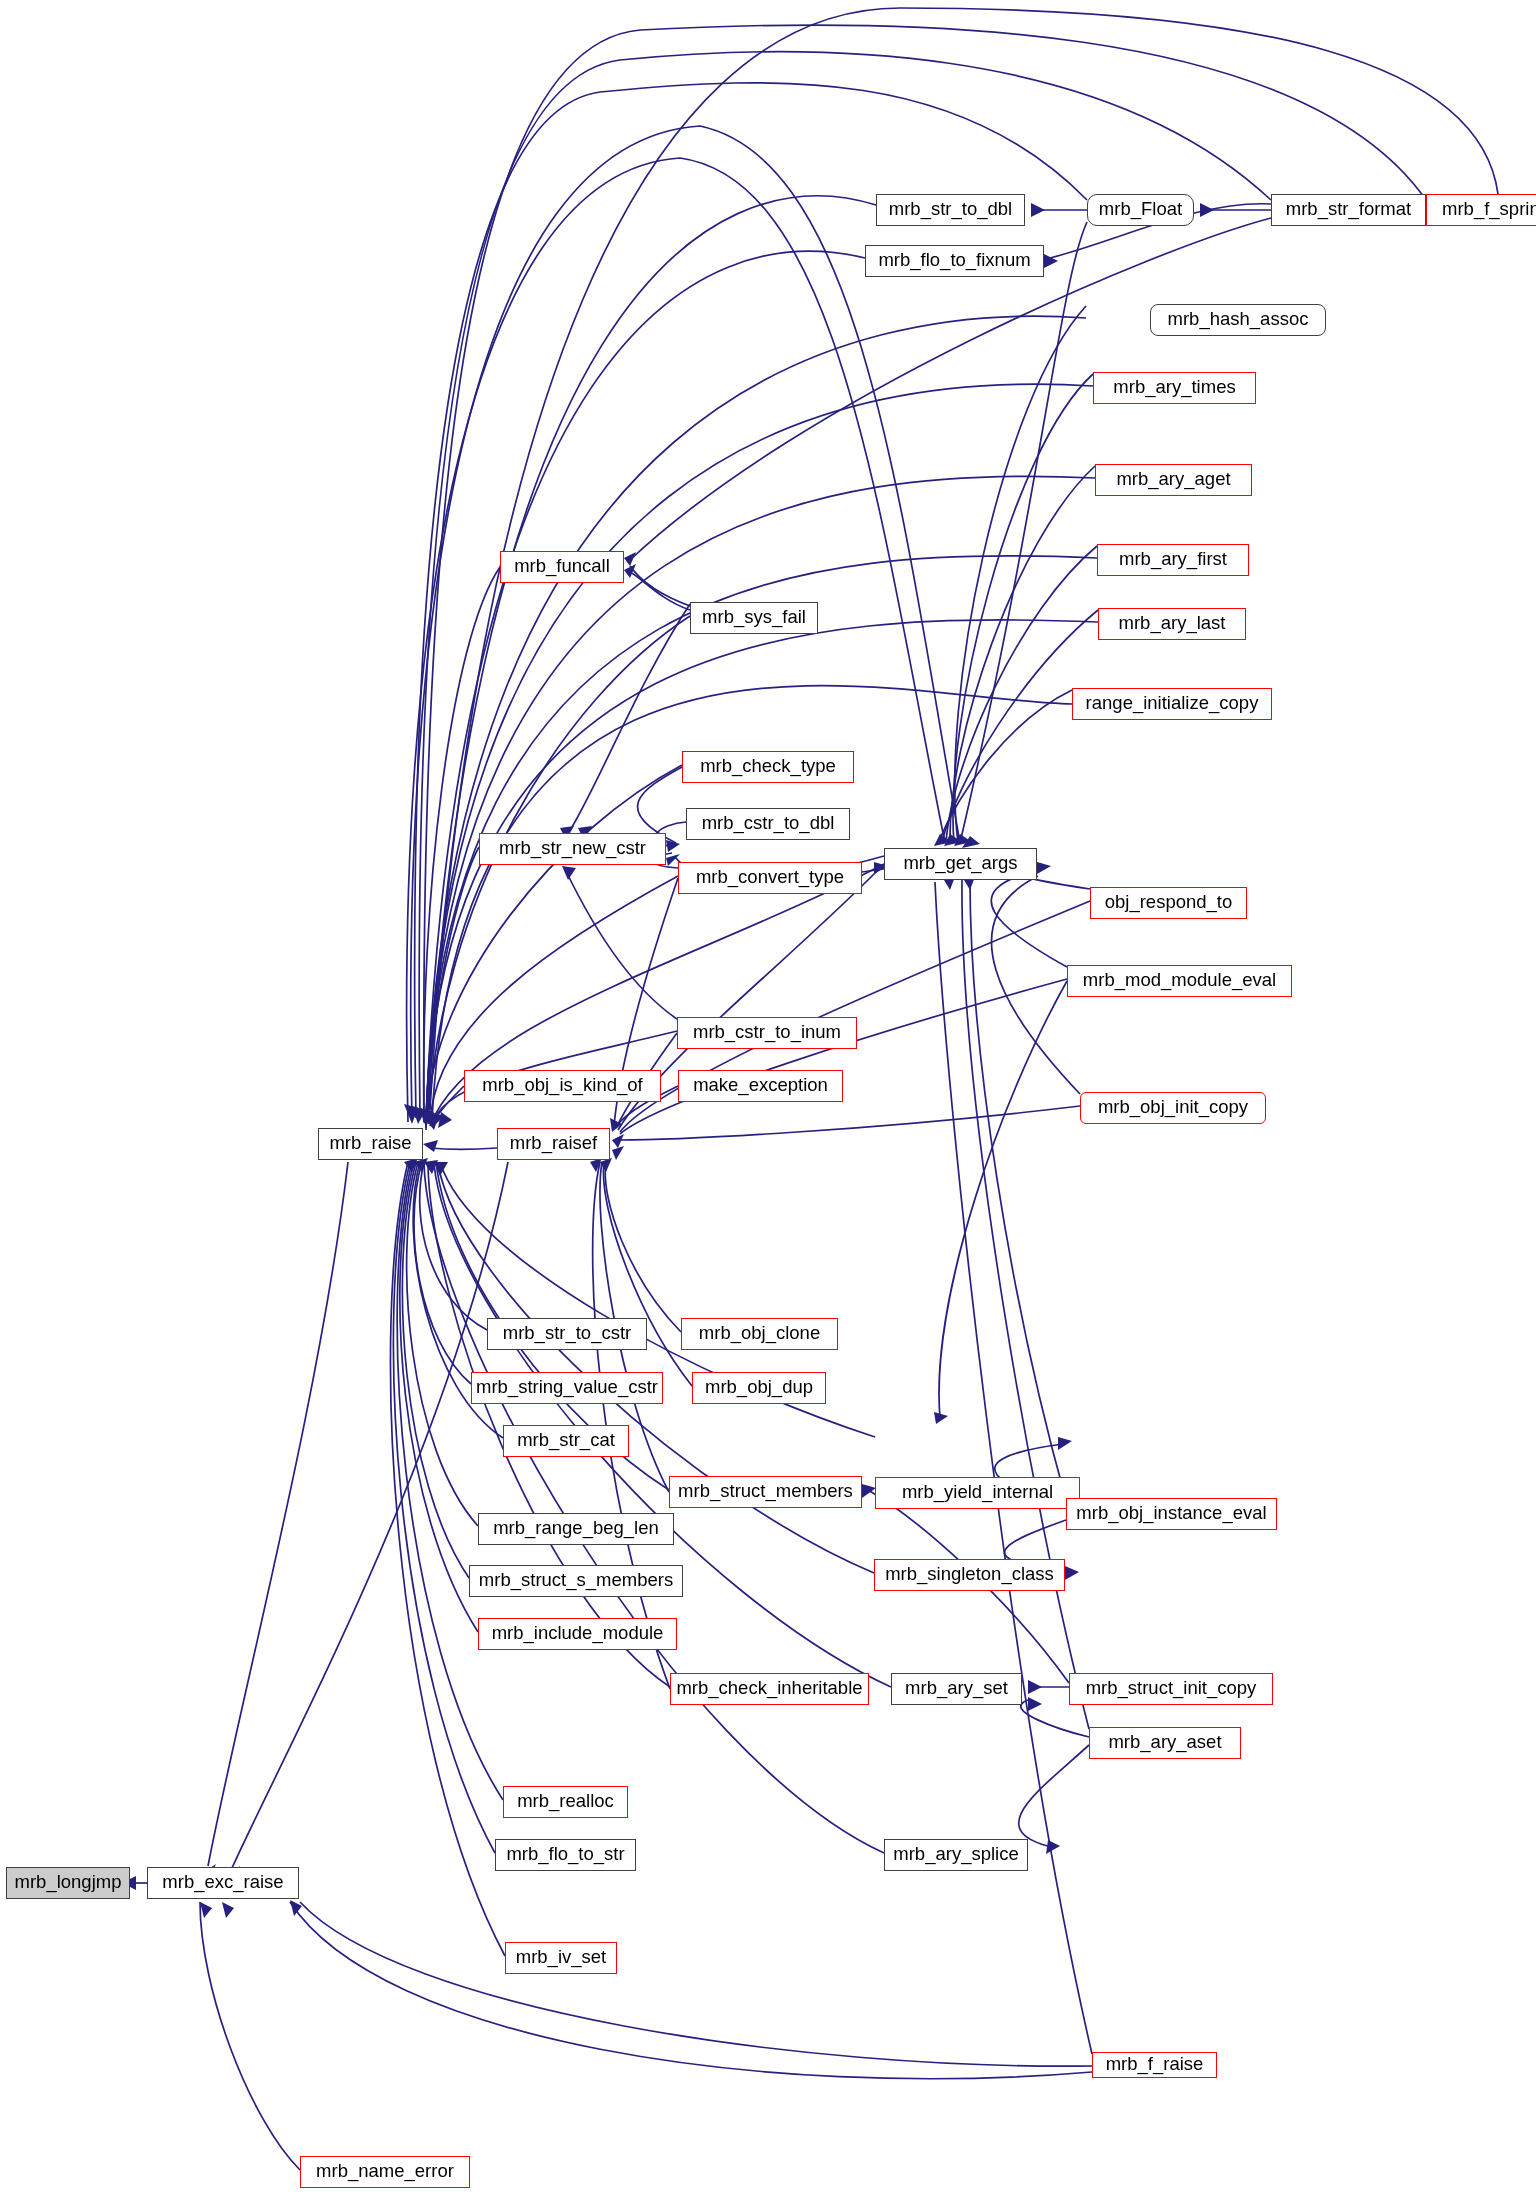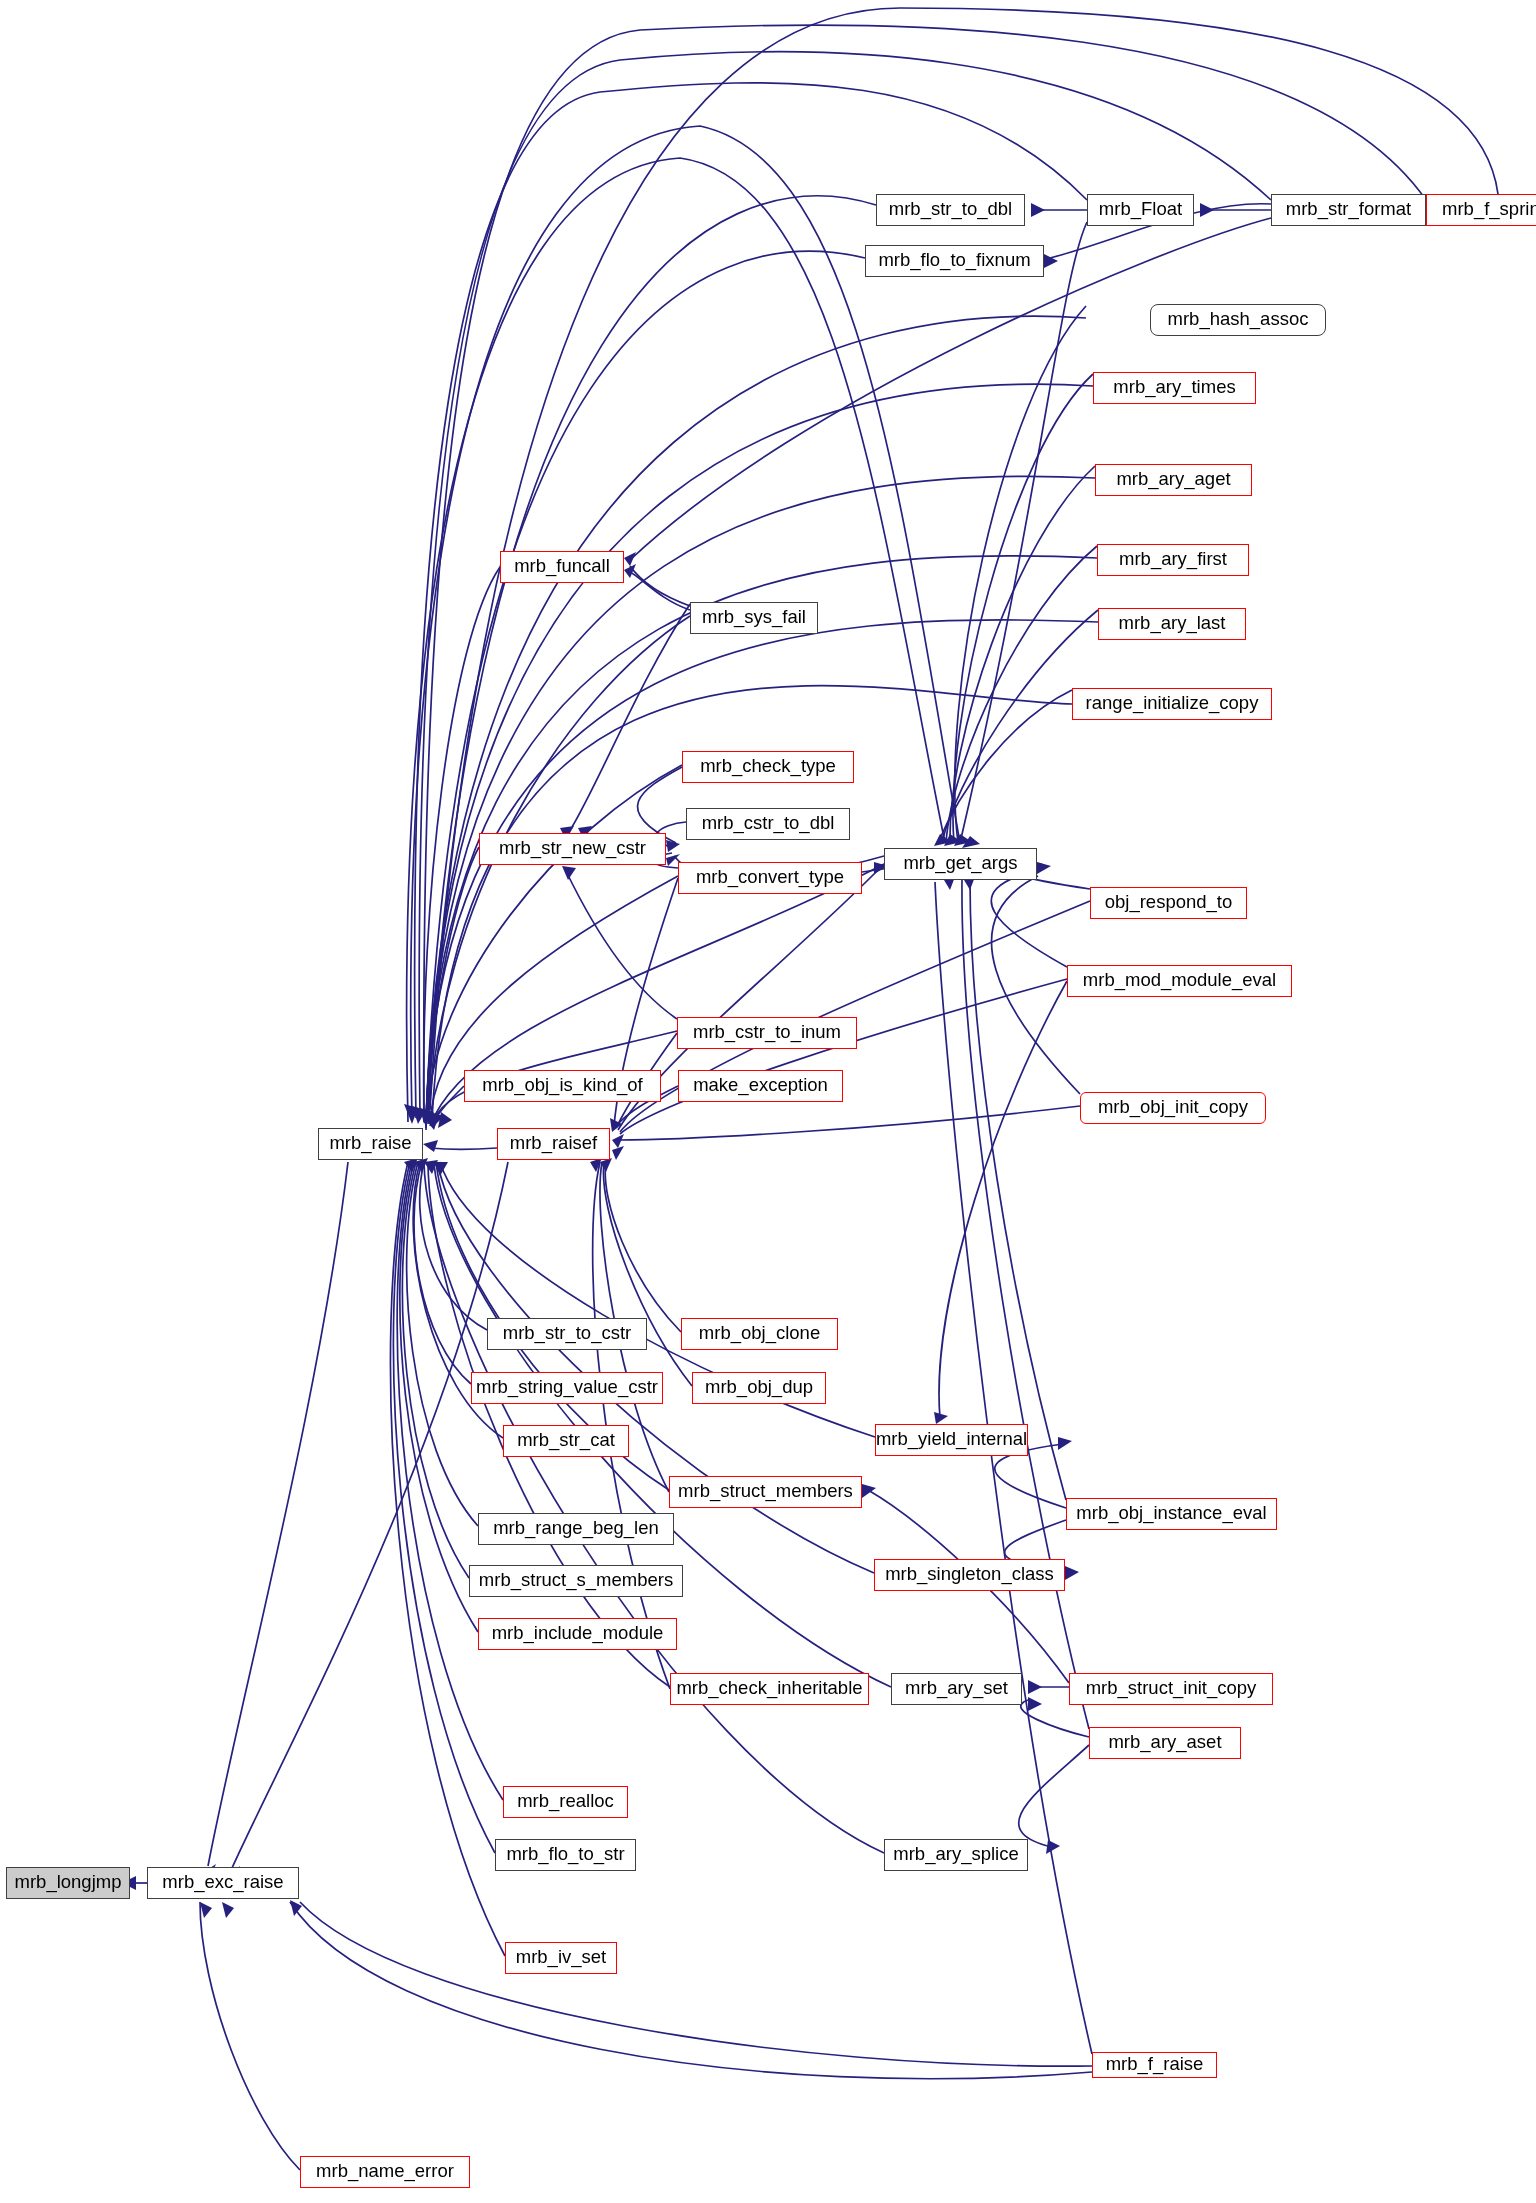--- a/index.html
+++ b/index.html
@@ -278,21 +278,21 @@
       </div>
       <div class="node plain" style="left: 690px; top: 602px; width: 128px; height: 32px;">
         <span>mrb_sys_fail</span>
       </div>
       <div class="node plain" style="left: 876px; top: 194px; width: 149px; height: 32px;">
         <span>mrb_str_to_dbl</span>
       </div>
       <div class="node plain" style="left: 865px; top: 245px; width: 179px; height: 32px;">
         <span>mrb_flo_to_fixnum</span>
       </div>
-      <div class="node plain" style="left: 1087px; top: 194px; width: 107px; height: 32px;">
+      <div class="node plain" style="left: 1087px; top: 194px; width: 107px; height: 32px; border-radius: 10px;">
         <span>mrb_Float</span>
       </div>
       <div class="node plain" style="left: 1271px; top: 194px; width: 155px; height: 32px;">
         <span>mrb_str_format</span>
       </div>
       <div class="node ref" style="left: 1426px; top: 194px; width: 140px; height: 32px;">
         <span>mrb_f_sprintf</span>
       </div>
       <div class="node plain" style="left: 1150px; top: 304px; width: 176px; height: 32px; border-radius: 8px;">
         <span>mrb_hash_assoc</span>
@@ -353,21 +353,21 @@
       </div>
       <div class="node ref" style="left: 692px; top: 1372px; width: 134px; height: 32px;">
         <span>mrb_obj_dup</span>
       </div>
       <div class="node ref" style="left: 669px; top: 1476px; width: 193px; height: 32px;">
         <span>mrb_struct_members</span>
       </div>
       <div class="node ref" style="left: 670px; top: 1673px; width: 199px; height: 32px;">
         <span>mrb_check_inheritable</span>
       </div>
-      <div class="node ref" style="left: 875px; top: 1424px; width: 153px; height: 32px;">
+      <div class="node ref" style="left: 875px; top: 1477px; width: 205px; height: 32px;">
         <span>mrb_yield_internal</span>
       </div>
       <div class="node ref" style="left: 1066px; top: 1498px; width: 211px; height: 32px;">
         <span>mrb_obj_instance_eval</span>
       </div>
       <div class="node ref" style="left: 874px; top: 1559px; width: 191px; height: 32px;">
         <span>mrb_singleton_class</span>
       </div>
       <div class="node plain" style="left: 891px; top: 1673px; width: 131px; height: 32px;">
         <span>mrb_ary_set</span>

